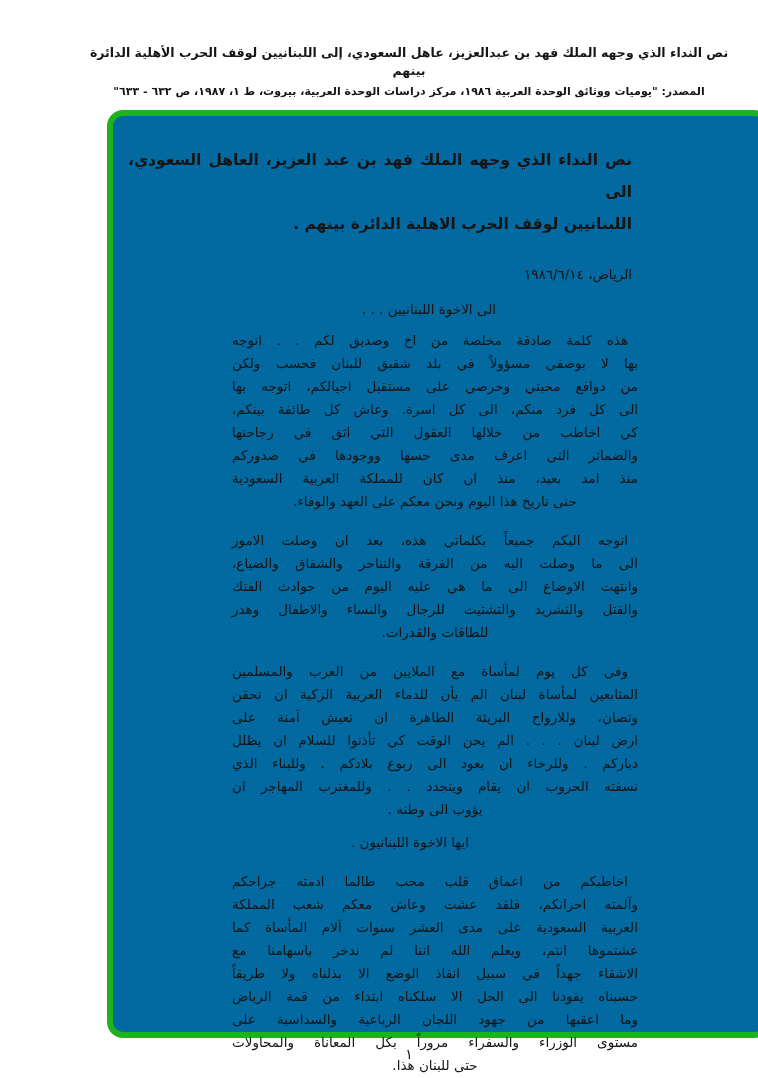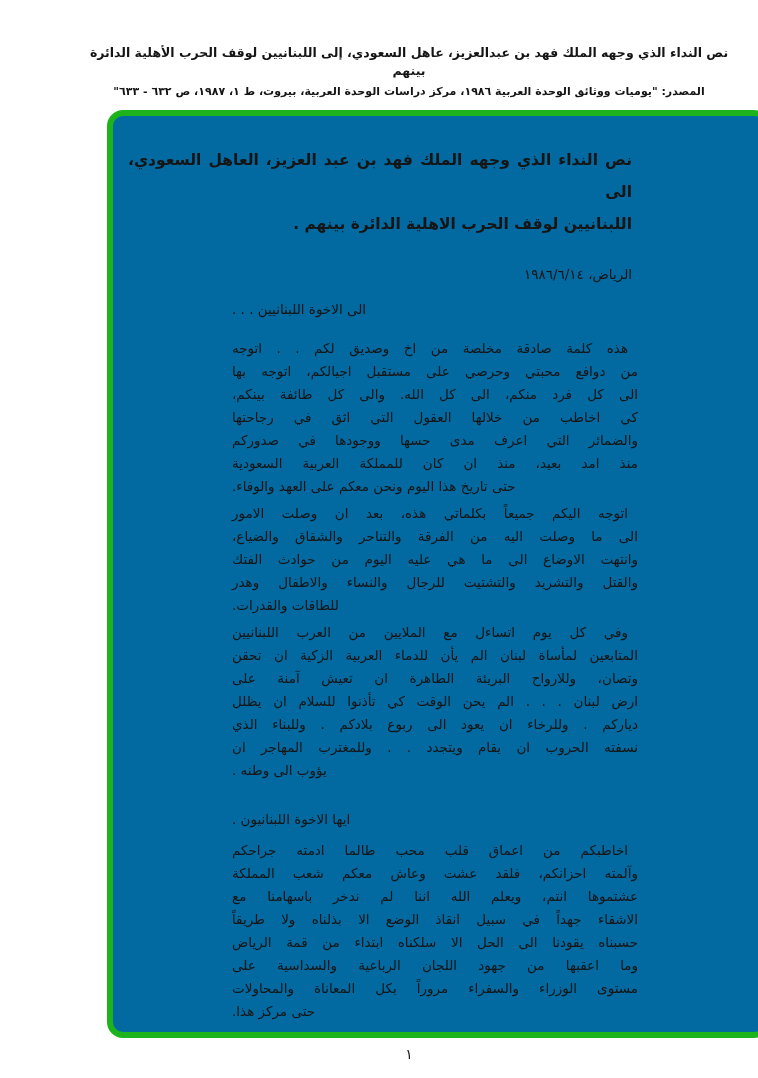--- a/index.html
+++ b/index.html
@@ -45,27 +45,27 @@
     align-items: baseline;
     font-size: 13.5px;
     line-height: 20px;
   }
 
   .docbody {
     margin: 14px 126px 0 119px;
     font-size: 13.5px;
     line-height: 23px;
   }
-  .line { text-align: left; }
+  .line { text-align: center; }
   .line.just { text-align: justify; text-align-last: justify; }
   .pfirst { text-indent: 10px; }
   .greeting .line { padding-right: 12px; }
-  .para { margin-top: 4px; }
-  .greeting + .para { margin-top: 16px; }
-  .subheading { margin-top: 26px; margin-bottom: 8px; }
+  .para { margin-top: 16px; }
+  .greeting + .para { margin-top: 8px; }
+  .subheading { margin-top: 10px; margin-bottom: 8px; }
   .subheading .line { padding-right: 50px; }
 
   .pagenum {
     position: absolute;
     left: 0;
     top: 1046px;
     width: 100%;
     text-align: center;
     font-size: 14px;
   }
@@ -87,54 +87,56 @@
     </div>
     <div class="dateline">
       <span>الرياض، ١٩٨٦/٦/١٤</span>
     </div>
     <div class="docbody" id="docbody">
         <div class="greeting">
           <div class="line">الى الاخوة اللبنانيين . . .</div>
         </div>
         <div class="para">
           <div class="line just pfirst">هذه كلمة صادقة مخلصة من اخ وصديق لكم . .  اتوجه</div>
+          <div class="line just">بها لا بوصفي مسؤولاً في بلد شقيق للبنان فحسب ولكن</div>
           <div class="line just">من دوافع محبتي وحرصي على مستقبل اجيالكم، اتوجه بها</div>
-          <div class="line just">الى كل فرد منكم، الى كل الله. والى كل طائفة بينكم،</div>
+          <div class="line just">الى كل فرد منكم، الى كل اسرة. وعاش كل طائفة بينكم،</div>
           <div class="line just">كي اخاطب من خلالها العقول التي اثق في رجاحتها</div>
           <div class="line just">والضمائر التي اعرف مدى حسها ووجودها في صدوركم</div>
           <div class="line just">منذ امد بعيد، منذ ان كان للمملكة العربية السعودية</div>
           <div class="line">حتى تاريخ هذا اليوم ونحن معكم على العهد والوفاء.</div>
         </div>
         <div class="para">
           <div class="line just pfirst">اتوجه اليكم جميعاً بكلماتي هذه، بعد ان وصلت الامور</div>
           <div class="line just">الى ما وصلت اليه من الفرقة والتناحر والشقاق والضياع،</div>
           <div class="line just">وانتهت الاوضاع الى ما هي عليه اليوم من حوادث الفتك</div>
           <div class="line just">والقتل والتشريد والتشتيت للرجال والنساء والاطفال وهدر</div>
           <div class="line">للطاقات والقدرات.</div>
         </div>
         <div class="para">
-          <div class="line just pfirst">وفي كل يوم اتساءل مع الملايين من العرب اللبنانيين</div>
+          <div class="line just pfirst">وفي كل يوم لمأساة مع الملايين من العرب والمسلمين</div>
           <div class="line just">المتابعين لمأساة لبنان الم يأن للدماء العربية الزكية ان تحقن</div>
           <div class="line just">وتصان، وللارواح البريئة الطاهرة ان تعيش آمنة على</div>
           <div class="line just">ارض لبنان . . .  الم يحن الوقت كي تأذنوا للسلام ان يظلل</div>
           <div class="line just">دياركم . وللرخاء ان يعود الى ربوع بلادكم . وللبناء الذي</div>
           <div class="line just">نسفته الحروب ان يقام ويتجدد . .  وللمغترب المهاجر ان</div>
           <div class="line">يؤوب الى وطنه .</div>
         </div>
         <div class="subheading">
           <div class="line">ايها الاخوة اللبنانيون .</div>
         </div>
         <div class="para">
           <div class="line just pfirst">اخاطبكم من اعماق قلب محب طالما ادمته جراحكم</div>
           <div class="line just">وآلمته احزانكم، فلقد عشت وعاش معكم شعب المملكة</div>
+          <div class="line just">العربية السعودية على مدى العشر سنوات آلام المأساة كما</div>
           <div class="line just">عشتموها انتم، ويعلم الله اننا لم ندخر باسهامنا مع</div>
           <div class="line just">الاشقاء جهداً في سبيل انقاذ الوضع الا بذلناه ولا طريقاً</div>
           <div class="line just">حسبناه يقودنا الى الحل الا سلكناه ابتداء من قمة الرياض</div>
           <div class="line just">وما اعقبها من جهود اللجان الرباعية والسداسية على</div>
           <div class="line just">مستوى الوزراء والسفراء مروراً بكل المعاناة والمحاولات</div>
-          <div class="line">حتى مركز هذا.</div>
+          <div class="line">حتى للبنان هذا.</div>
         </div>
       </div>
   </div>
 
   <div class="pagenum">١</div>
 
 </div>
 
 </body></html>

